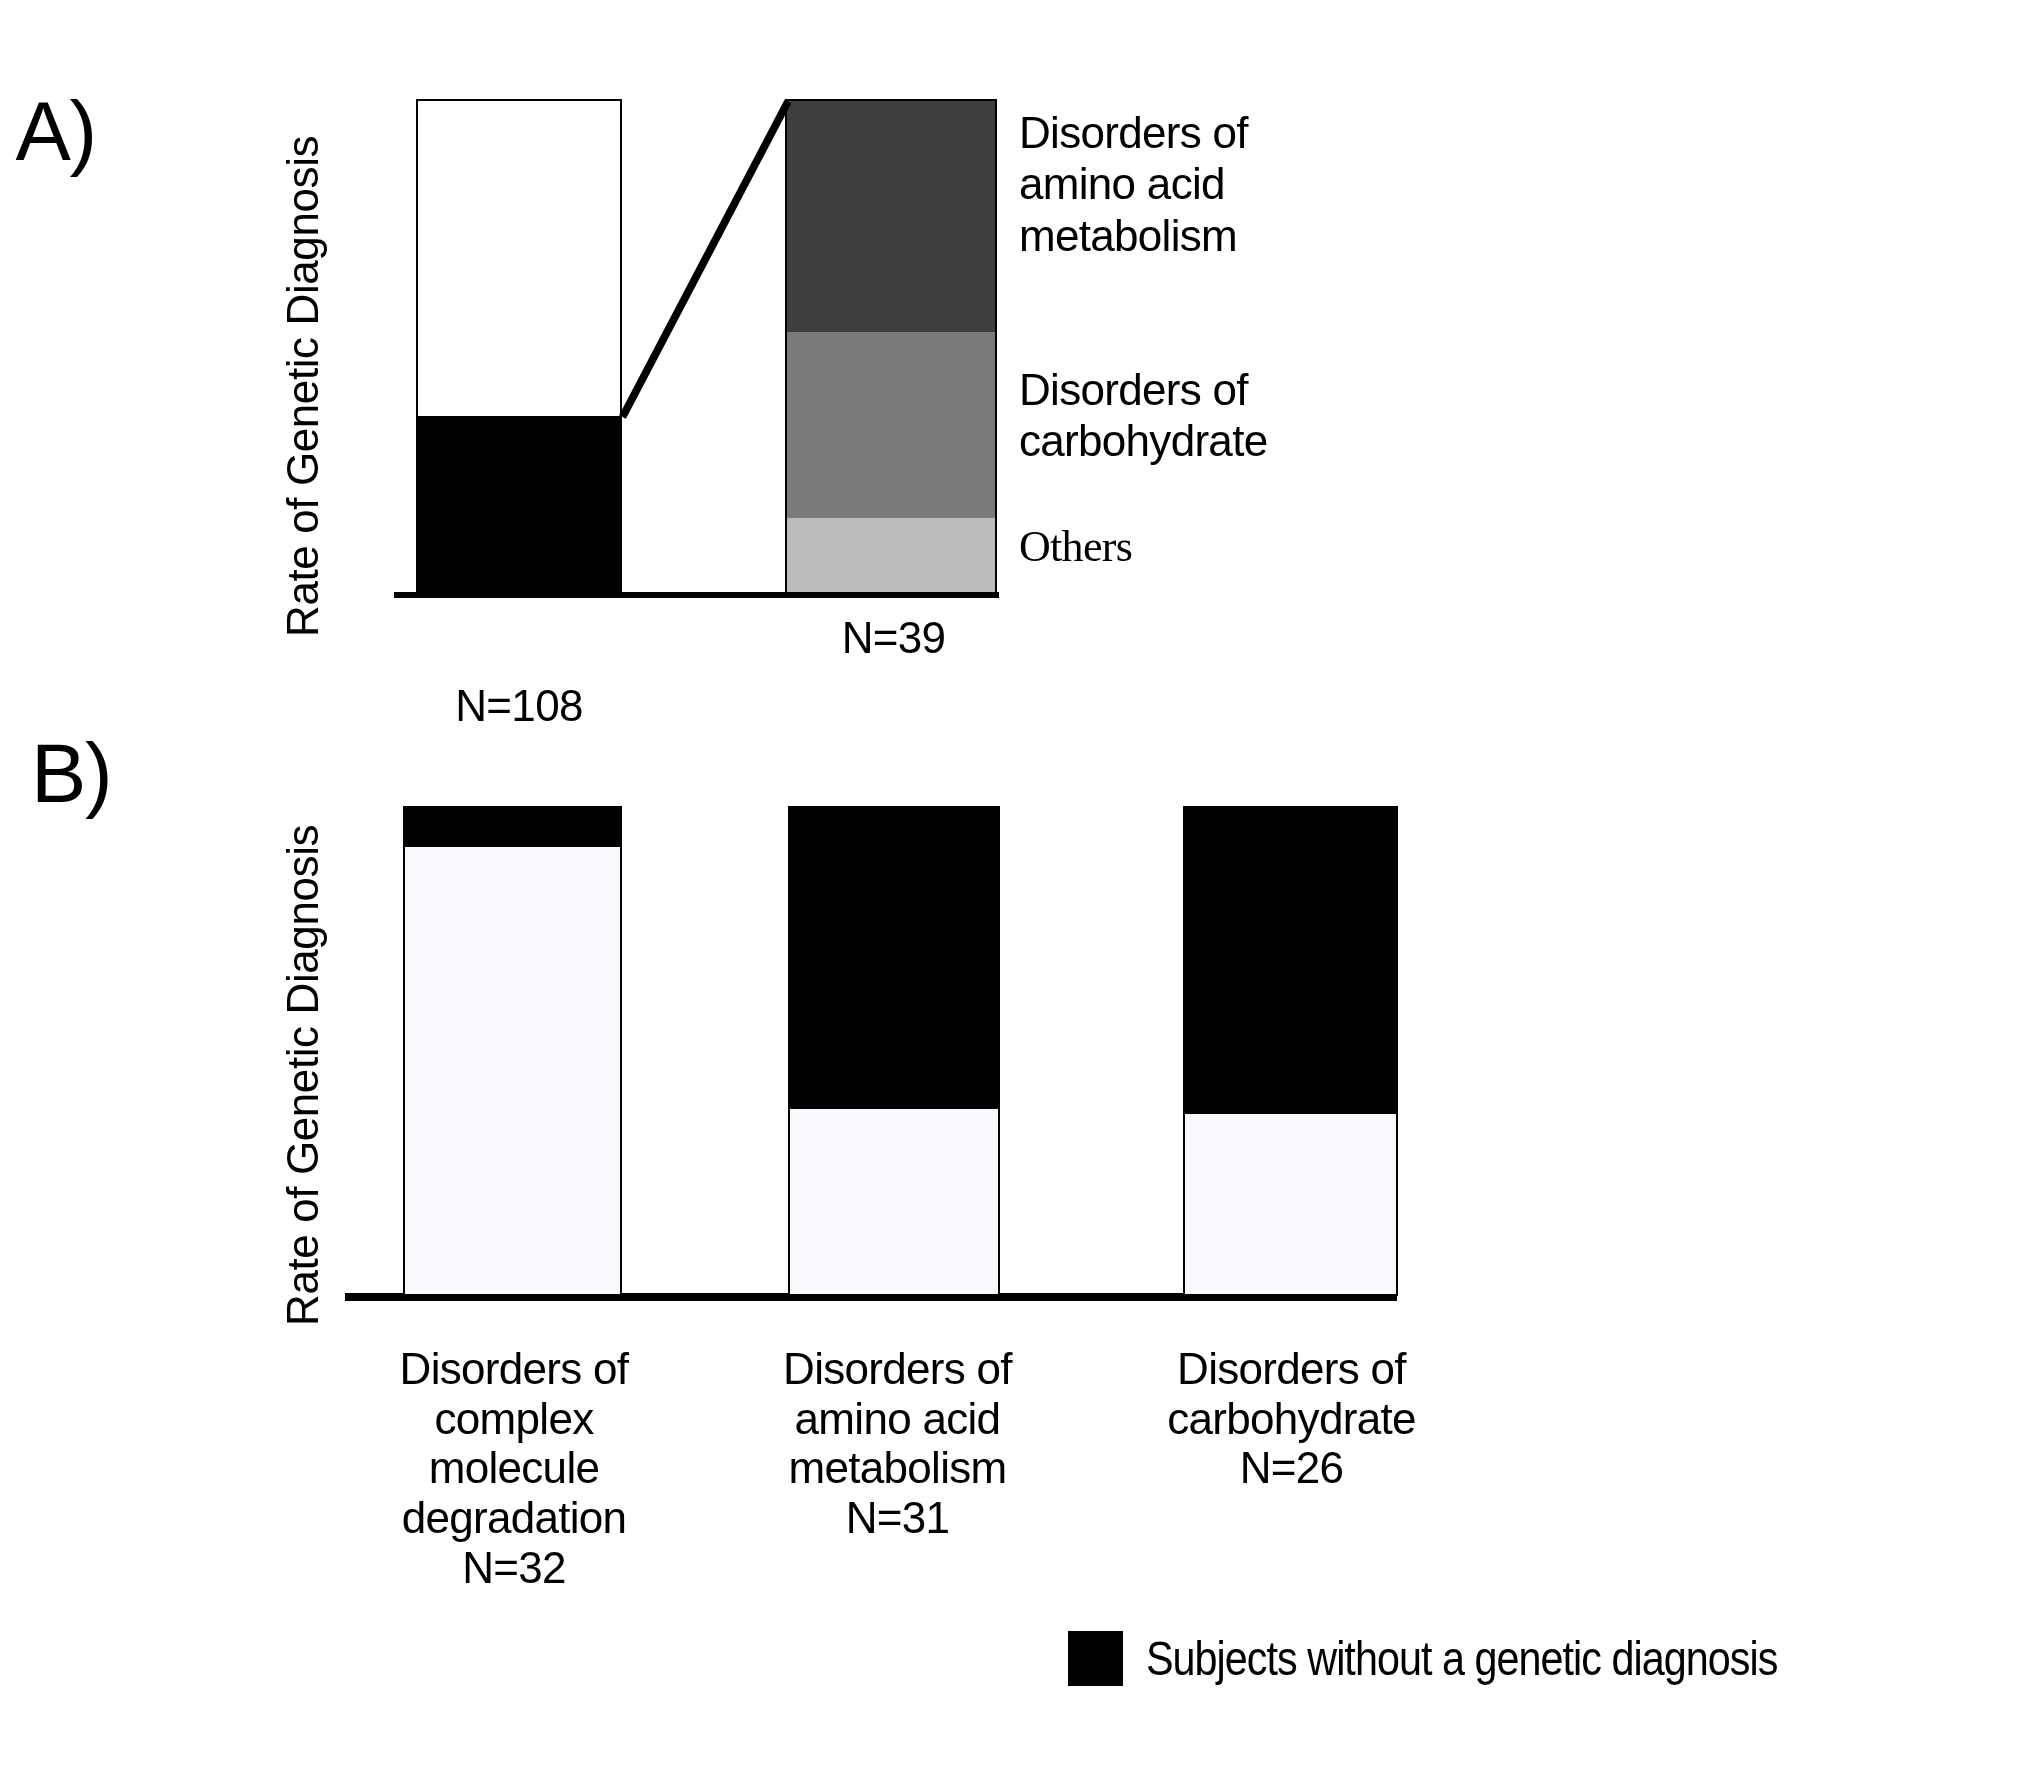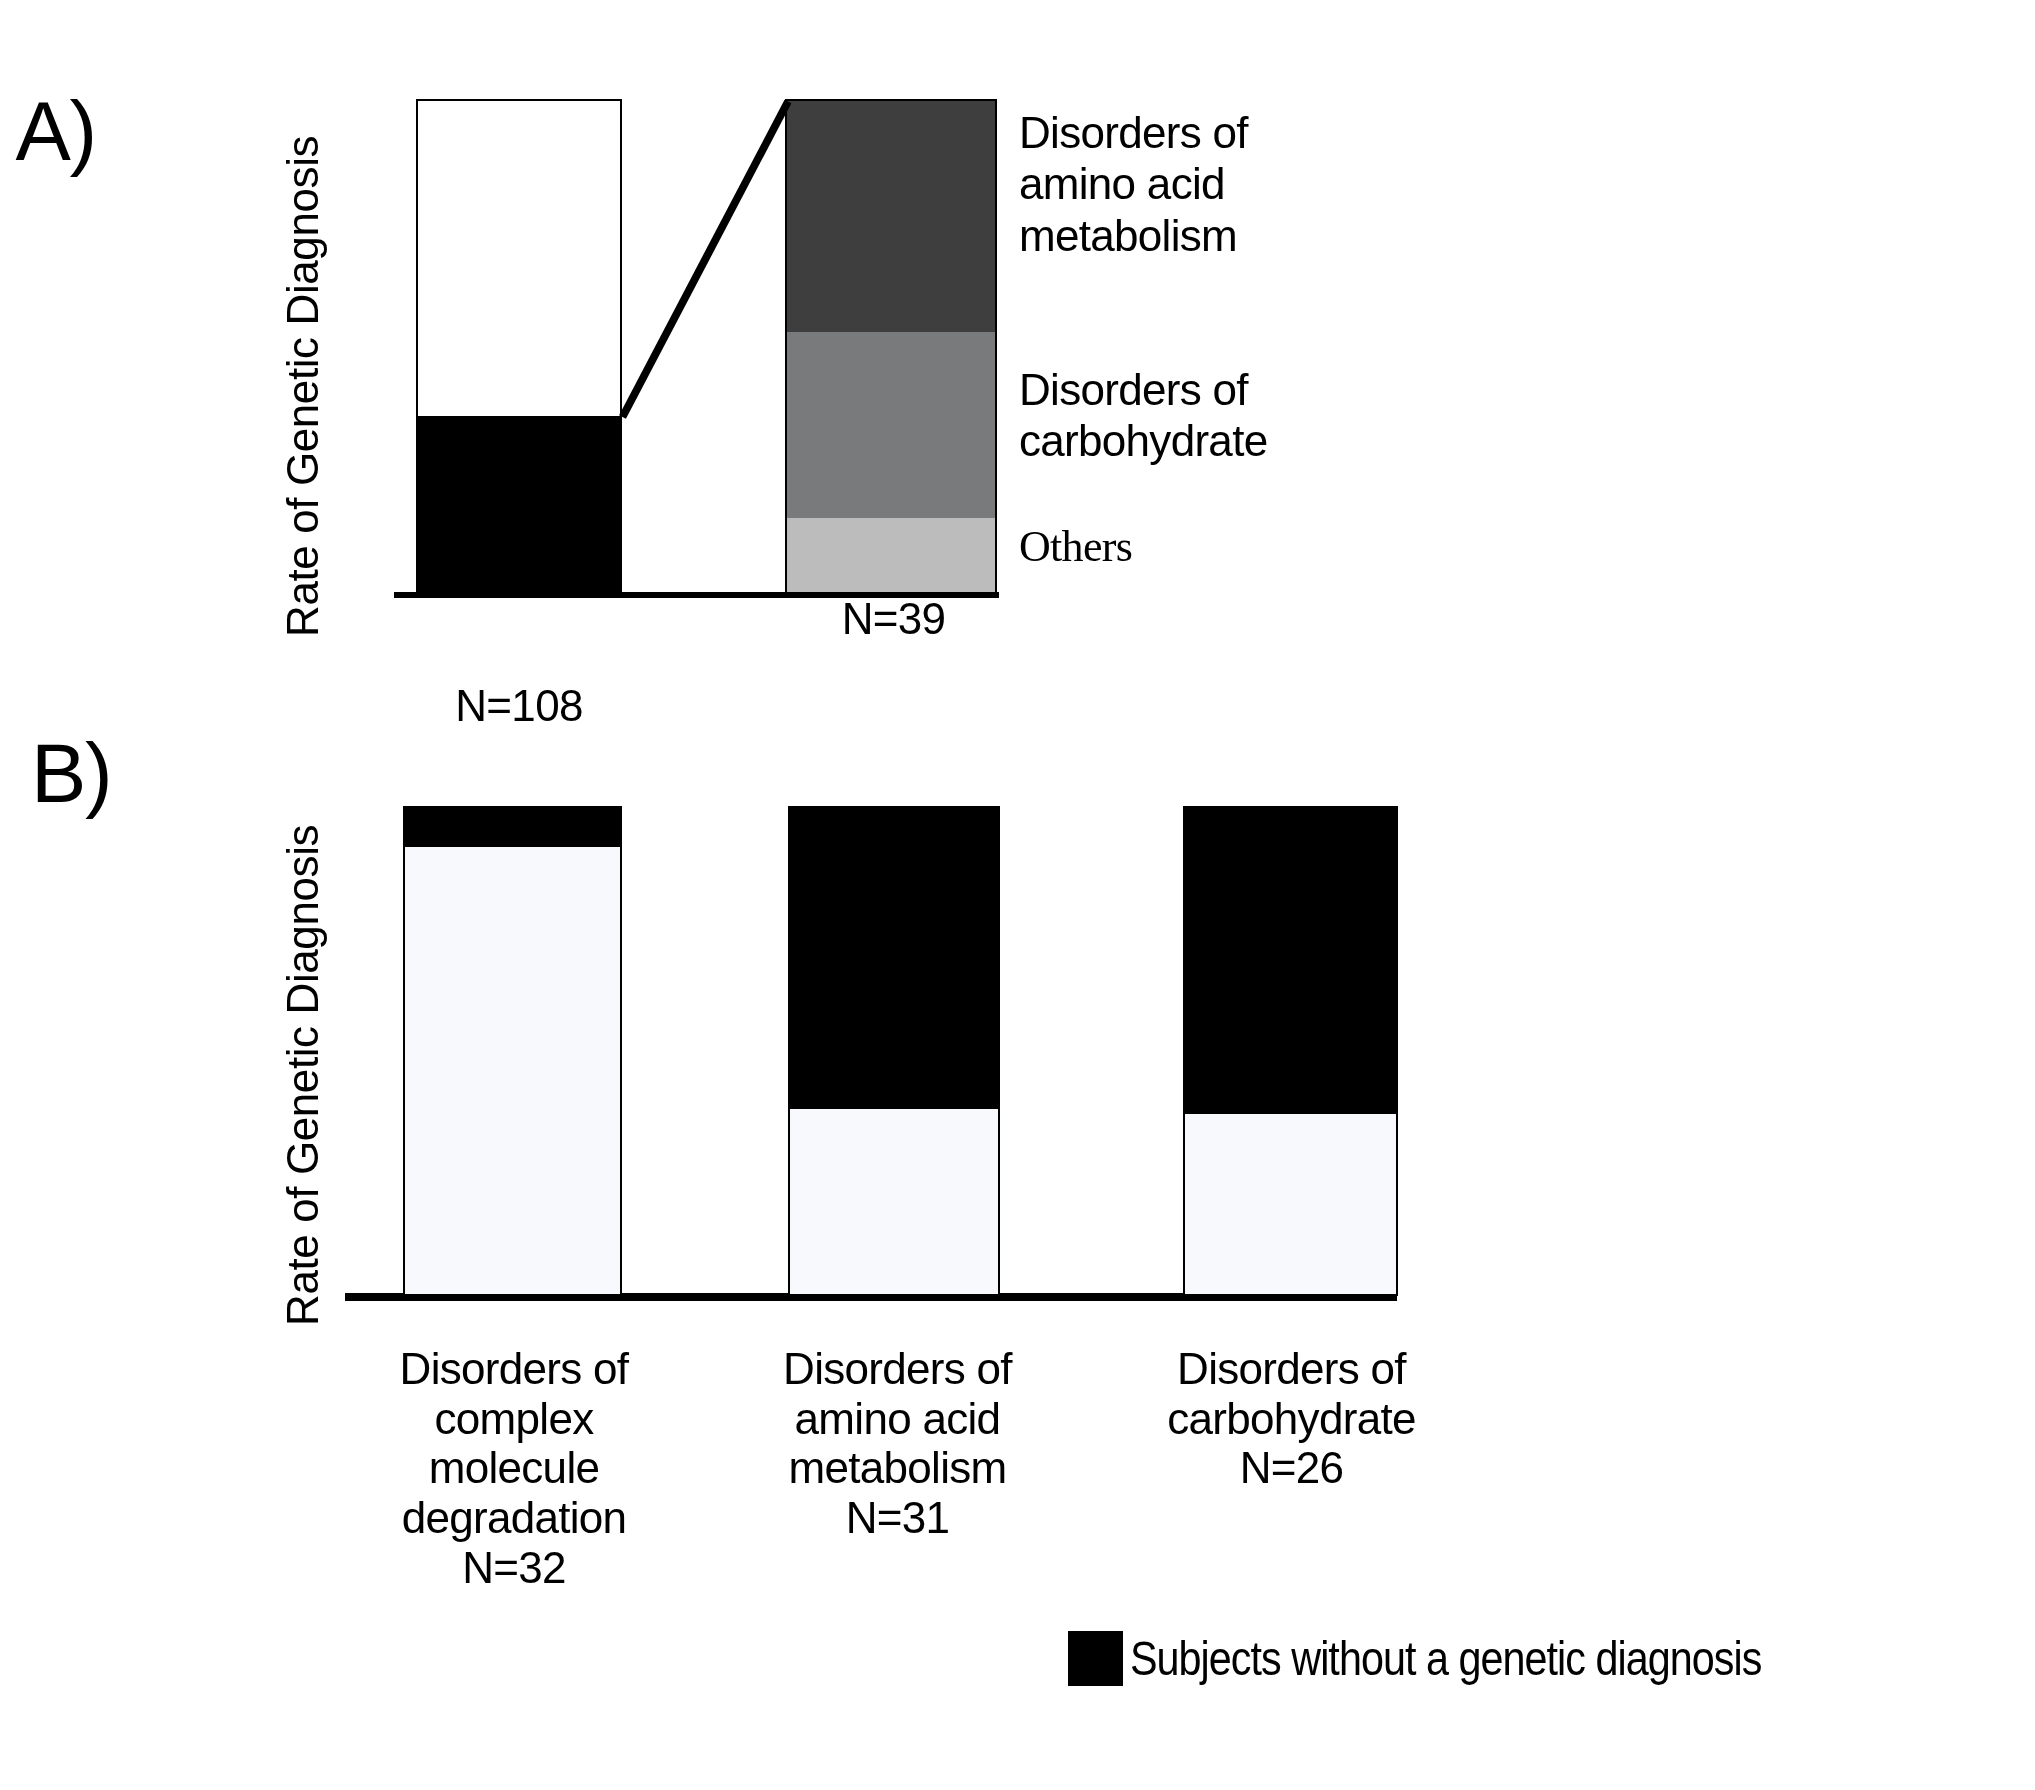--- a/index.html
+++ b/index.html
@@ -99,21 +99,21 @@
     position: absolute;
     left: 1068px;
     top: 1631px;
     display: flex;
     flex-direction: column;
     gap: 7px;
   }
   .legend-row {
     display: flex;
     align-items: center;
-    gap: 7px;
+    gap: 23px;
     justify-content: space-between;
   }
   .legend-swatch {
     width: 55px;
     height: 55px;
     box-sizing: border-box;
     border: 3.5px solid #000;
     flex: 0 0 auto;
   }
   .legend-swatch.filled { background: #000000; }
@@ -155,21 +155,21 @@
   </svg>
 
   <div class="callout" style="left:1019px; top:107px;">Disorders of
 amino acid
 metabolism</div>
   <div class="callout" style="left:1019px; top:364px;">Disorders of
 carbohydrate</div>
   <div class="callout" style="left:1019px; top:521px;font-family:Liberation Serif, serif;">Others</div>
 
   <div class="cat-label" style="left:336px; top:681px; width:366px;">N=108</div>
-  <div class="cat-label" style="left:746px; top:594px; width:295px;">N=39</div>
+  <div class="cat-label" style="left:746px; top:613px; width:295px;">N=39</div>
 
   <div class="panel-letter abs" style="left:31px; top:732px;">B)</div>
 
   <div class="axis-title abs" style="left:281px; top:1326px;">Rate of Genetic Diagnosis</div>
 
   <div class="axis-line" style="left:345px; top:1293px; width:1052px; height:7.7px;"></div>
 
   <div class="bar" style="left:403px; top:806px; width:219px; height:490px;">
     <div class="seg seg-black" style="height:8%;"></div>
     <div class="seg seg-offwht" style="height:92%;"></div>

